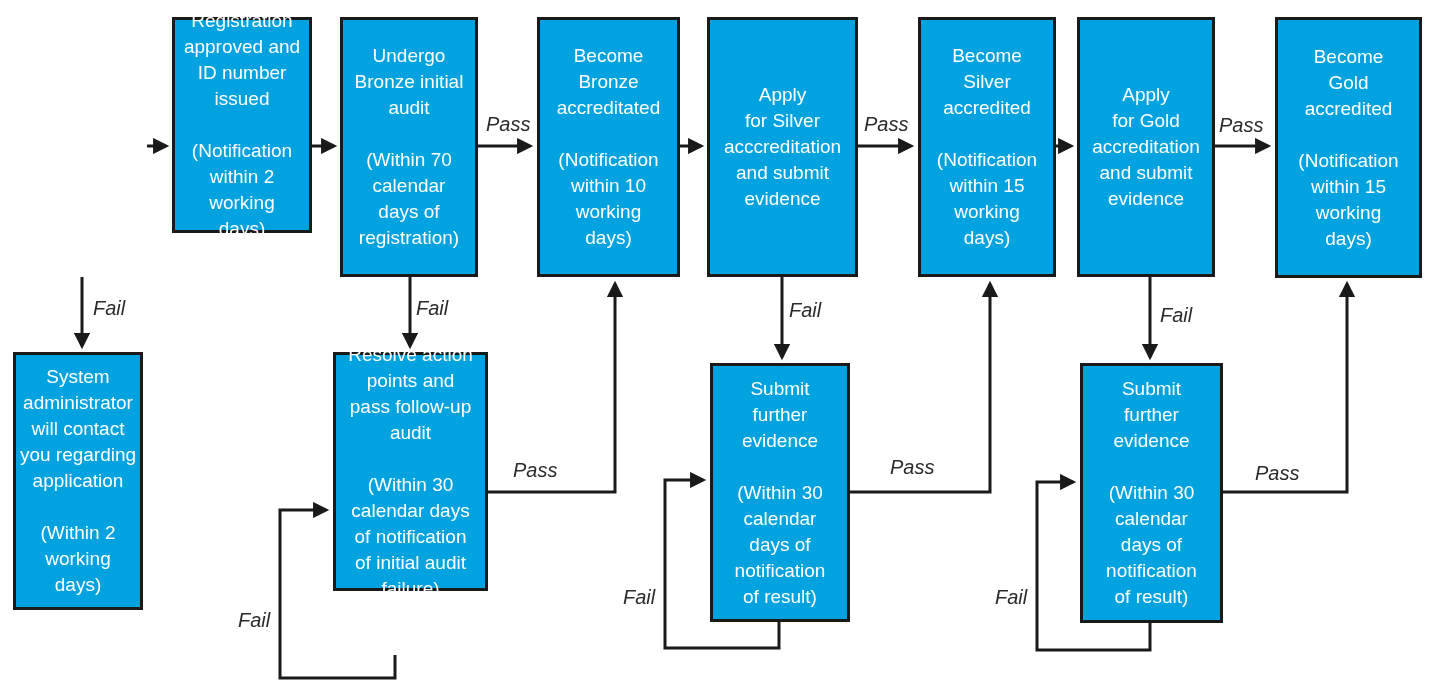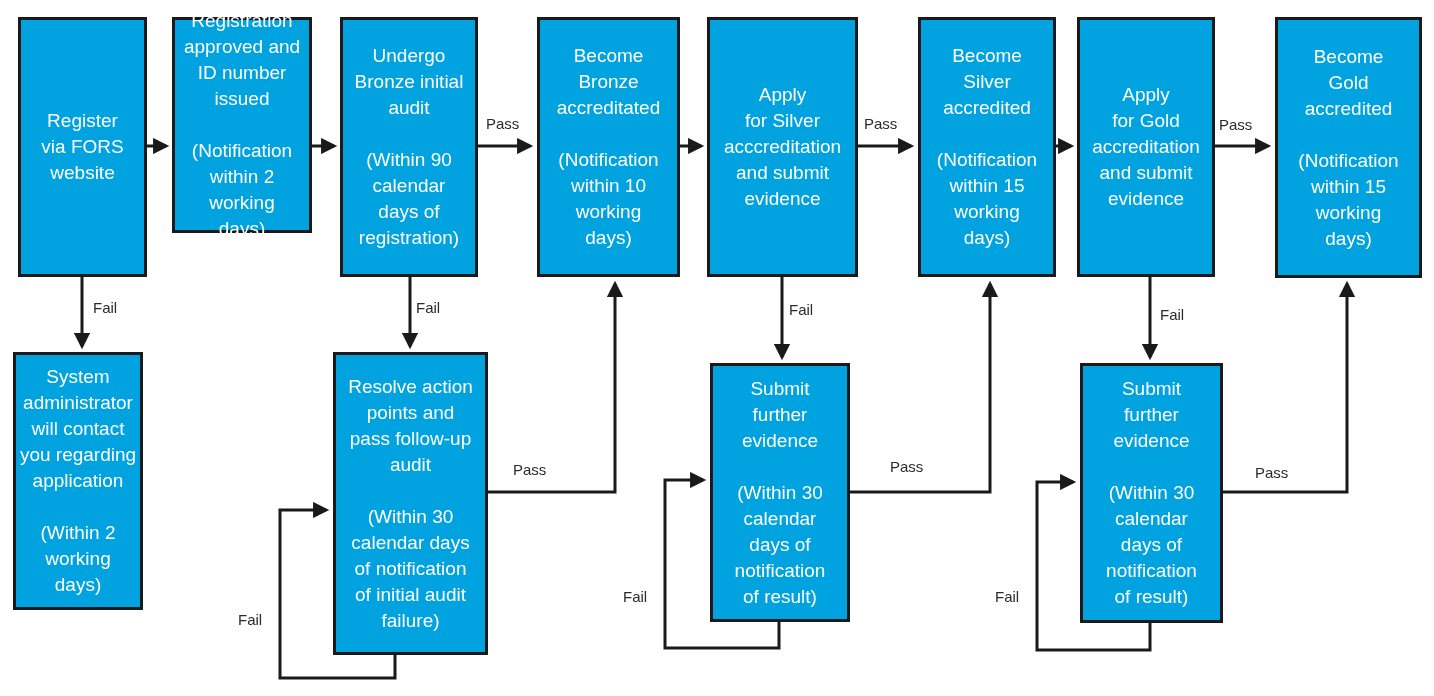--- a/index.html
+++ b/index.html
@@ -36,23 +36,24 @@
     text-align: center;
     white-space: pre-line;
     display: flex;
     align-items: center;
     justify-content: center;
     padding: 0 3px;
   }
   .elabel {
     position: absolute;
     color: var(--edge-label-text, #2b2b2b);
-    font-size: 15px;
+    font-size: 20px;
     line-height: 22px;
     white-space: nowrap;
+    font-style: italic;
   }
 </style>
 </head>
 <body>
 
 <div class="canvas">
 
   <svg class="arrows" viewBox="0 0 1434 696" xmlns="http://www.w3.org/2000/svg">
     <defs>
       <marker id="arw" viewBox="0 0 10 10" refX="8" refY="5" markerWidth="6" markerHeight="5.4" orient="auto-start-reverse">
@@ -75,37 +76,34 @@
 
     <path d="M488,492 H615 V284" marker-end="url(#arw)"></path>
     <path d="M850,492 H990 V284" marker-end="url(#arw)"></path>
     <path d="M1223,492 H1347 V284" marker-end="url(#arw)"></path>
 
     <path d="M395,655 V678 H280 V510 H326" marker-end="url(#arw)"></path>
     <path d="M779,622 V648 H665 V480 H703" marker-end="url(#arw)"></path>
     <path d="M1150,623 V650 H1037 V482 H1073" marker-end="url(#arw)"></path>
   </svg>
 
-  <div class="node" style="left:18px;top:17px;width:129px;height:260px">Register
-via FORS
-website</div>
   <div class="node" style="left:172px;top:17px;width:140px;height:216px">Registration
 approved and
 ID number
 issued
 
 (Notification
 within 2
 working
 days)</div>
   <div class="node" style="left:340px;top:17px;width:138px;height:260px">Undergo
 Bronze initial
 audit
 
-(Within 90
+(Within 70
 calendar
 days of
 registration)</div>
   <div class="node" style="left:537px;top:17px;width:143px;height:260px">Become
 Bronze
 accreditated
 
 (Notification
 within 10
 working
@@ -139,21 +137,21 @@
 
   <div class="node" style="left:13px;top:352px;width:130px;height:258px">System
 administrator
 will contact
 you regarding
 application
 
 (Within 2
 working
 days)</div>
-  <div class="node" style="left:333px;top:352px;width:155px;height:303px">Resolve action
+  <div class="node" style="left:333px;top:352px;width:155px;height:239px">Resolve action
 points and
 pass follow-up
 audit
 
 (Within 30
 calendar days
 of notification
 of initial audit
 failure)</div>
   <div class="node" style="left:710px;top:363px;width:140px;height:259px">Submit

